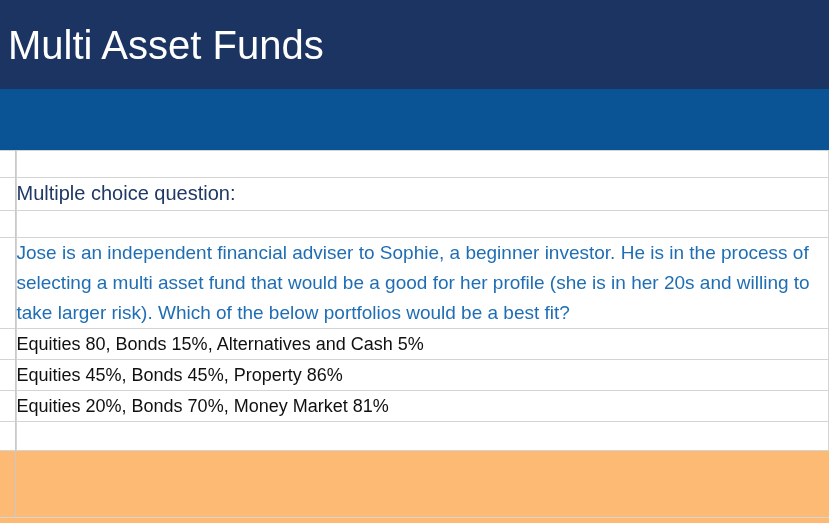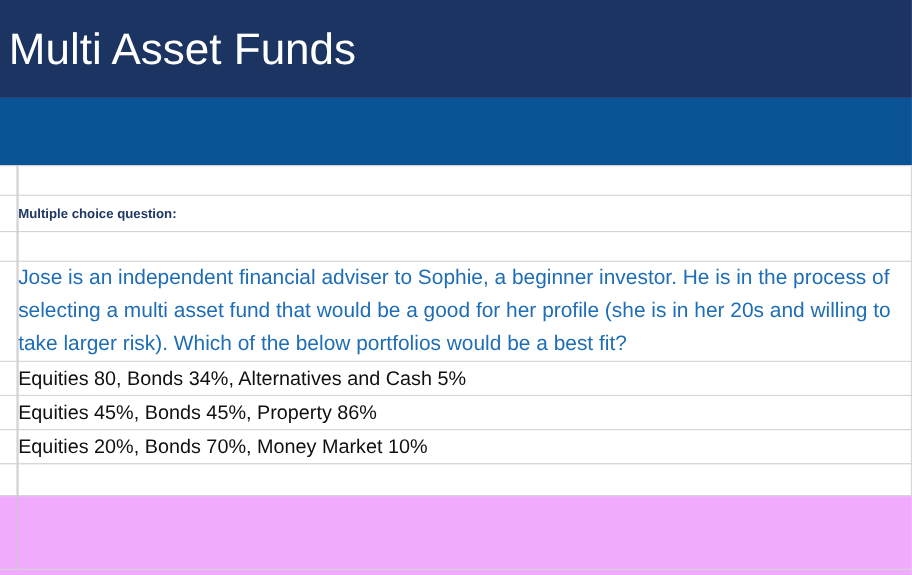--- a/index.html
+++ b/index.html
@@ -12,21 +12,21 @@
     width: 829px;
     height: 523px;
     font-family: "Liberation Sans", "DejaVu Sans", sans-serif;
     overflow: hidden;
   }
 
   #page {
     position: relative;
     width: 829px;
     height: 523px;
-    background: #f0abfc;
+    background: #fdba74;
   }
 
   
   .banner-dark {
     position: absolute;
     left: 0;
     top: 0;
     width: 829px;
     height: 89px;
     background: #1c3461;
@@ -83,22 +83,22 @@
   .row-heading td { height: 32px; }
   .row-option td { height: 30px; }
   .row-tail td { height: 28px; }
 
   .cell-pad {
     padding: 0 0 0 5px;
     box-sizing: border-box;
   }
 
   .heading-text {
-    font-size: 12px;
-    font-weight: bold;
+    font-size: 20px;
+    font-weight: normal;
     color: #1f3864;
     line-height: 18px;
     white-space: nowrap;
   }
 
   .question-cell {
     padding: 4px 6px 6px 5px;
     box-sizing: border-box;
     margin-left: 12px;
   }
@@ -171,35 +171,35 @@
       <tr>
         <td class="gutter"></td>
         <td class="question-cell">
           <span class="question-text">Jose is an independent financial adviser to Sophie, a beginner investor. He is in the process of selecting a multi asset fund that would be a good for her profile (she is in her 20s and willing to take larger risk). Which of the below portfolios would be a best fit?</span>
         </td>
       </tr>
 
       <tr class="row-option">
         <td class="gutter"></td>
         <td class="cell-pad">
-          <span class="option-text">Equities 80, Bonds 34%, Alternatives and Cash 5%</span>
+          <span class="option-text">Equities 80, Bonds 15%, Alternatives and Cash 5%</span>
         </td>
       </tr>
 
       <tr class="row-option">
         <td class="gutter"></td>
         <td class="cell-pad">
           <span class="option-text">Equities 45%, Bonds 45%, Property 86%</span>
         </td>
       </tr>
 
       <tr class="row-option">
         <td class="gutter"></td>
         <td class="cell-pad">
-          <span class="option-text">Equities 20%, Bonds 70%, Money Market 10%</span>
+          <span class="option-text">Equities 20%, Bonds 70%, Money Market 81%</span>
         </td>
       </tr>
 
 
       <tr class="row-tail">
         <td class="gutter"></td>
         <td class="cell-pad"></td>
       </tr>
 
     </tbody>

